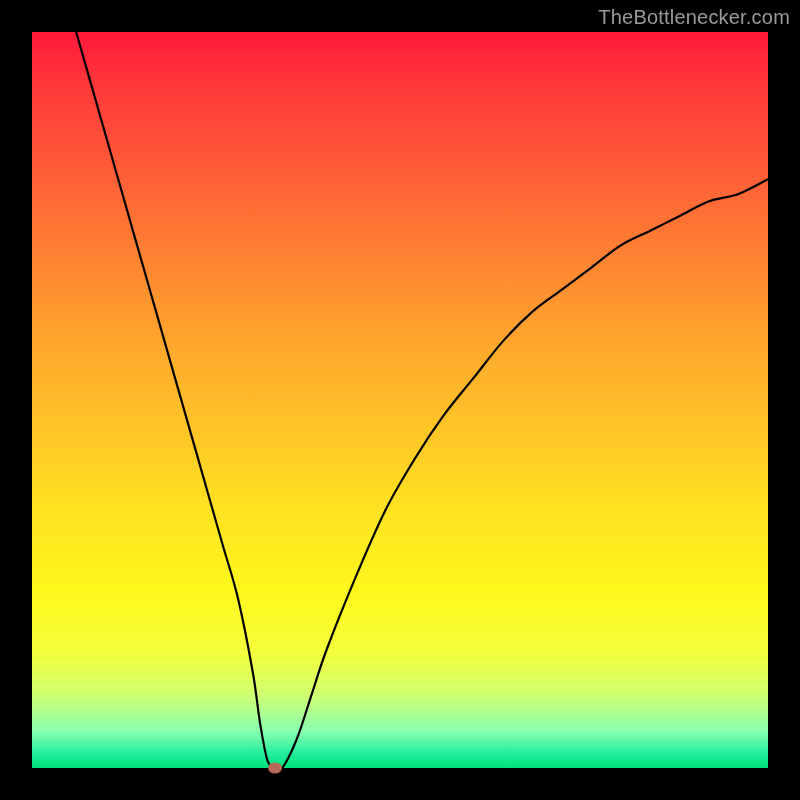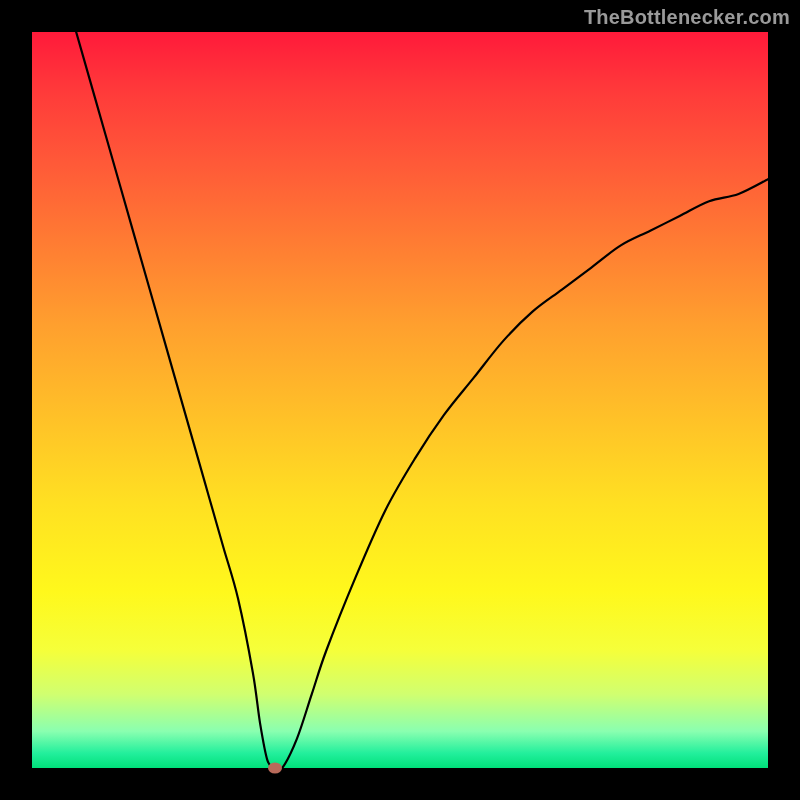--- a/index.html
+++ b/index.html
@@ -9,21 +9,20 @@
     height: 800px;
     background: #000;
     font-family: Arial, Helvetica, sans-serif;
     overflow: hidden;
   }
   .frame {
     position: relative;
     width: 800px;
     height: 800px;
     background: #000;
-    font-weight: bold;
   }
   .plot {
     position: absolute;
     left: 32px;
     top: 32px;
     width: 736px;
     height: 736px;
     background: linear-gradient(
       to bottom,
       #ff1a3a 0%,

